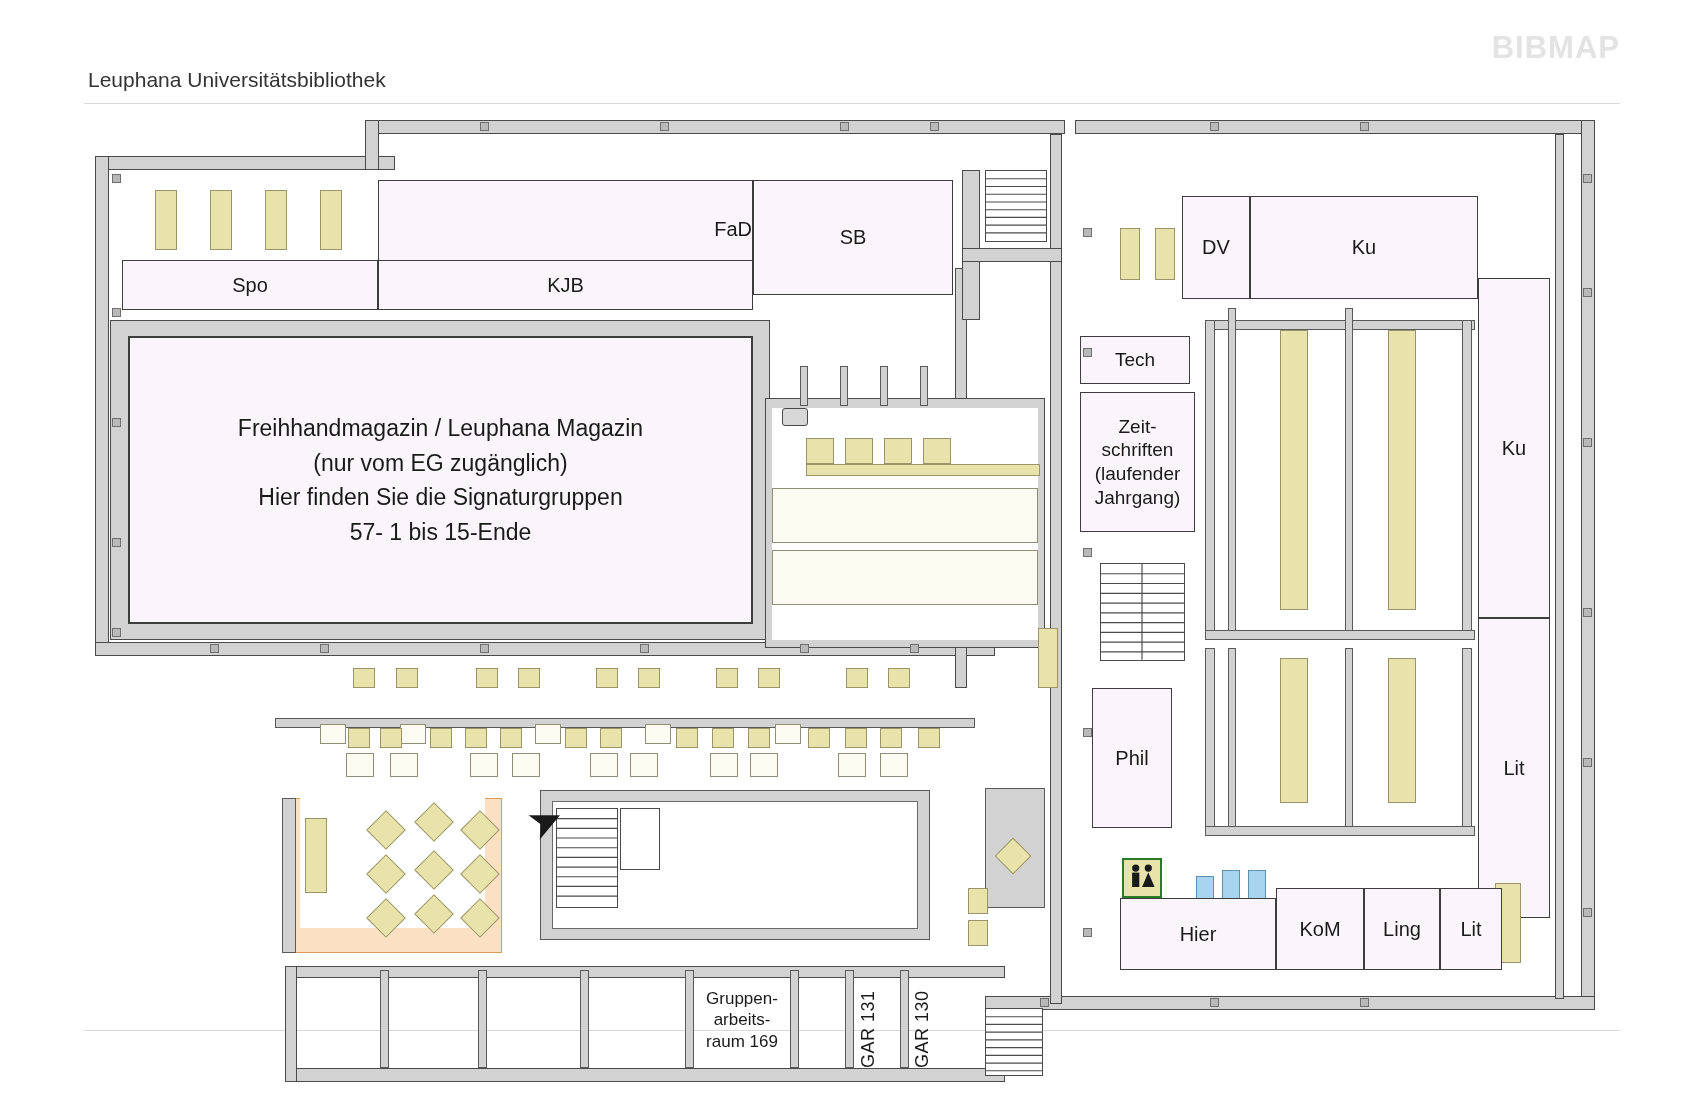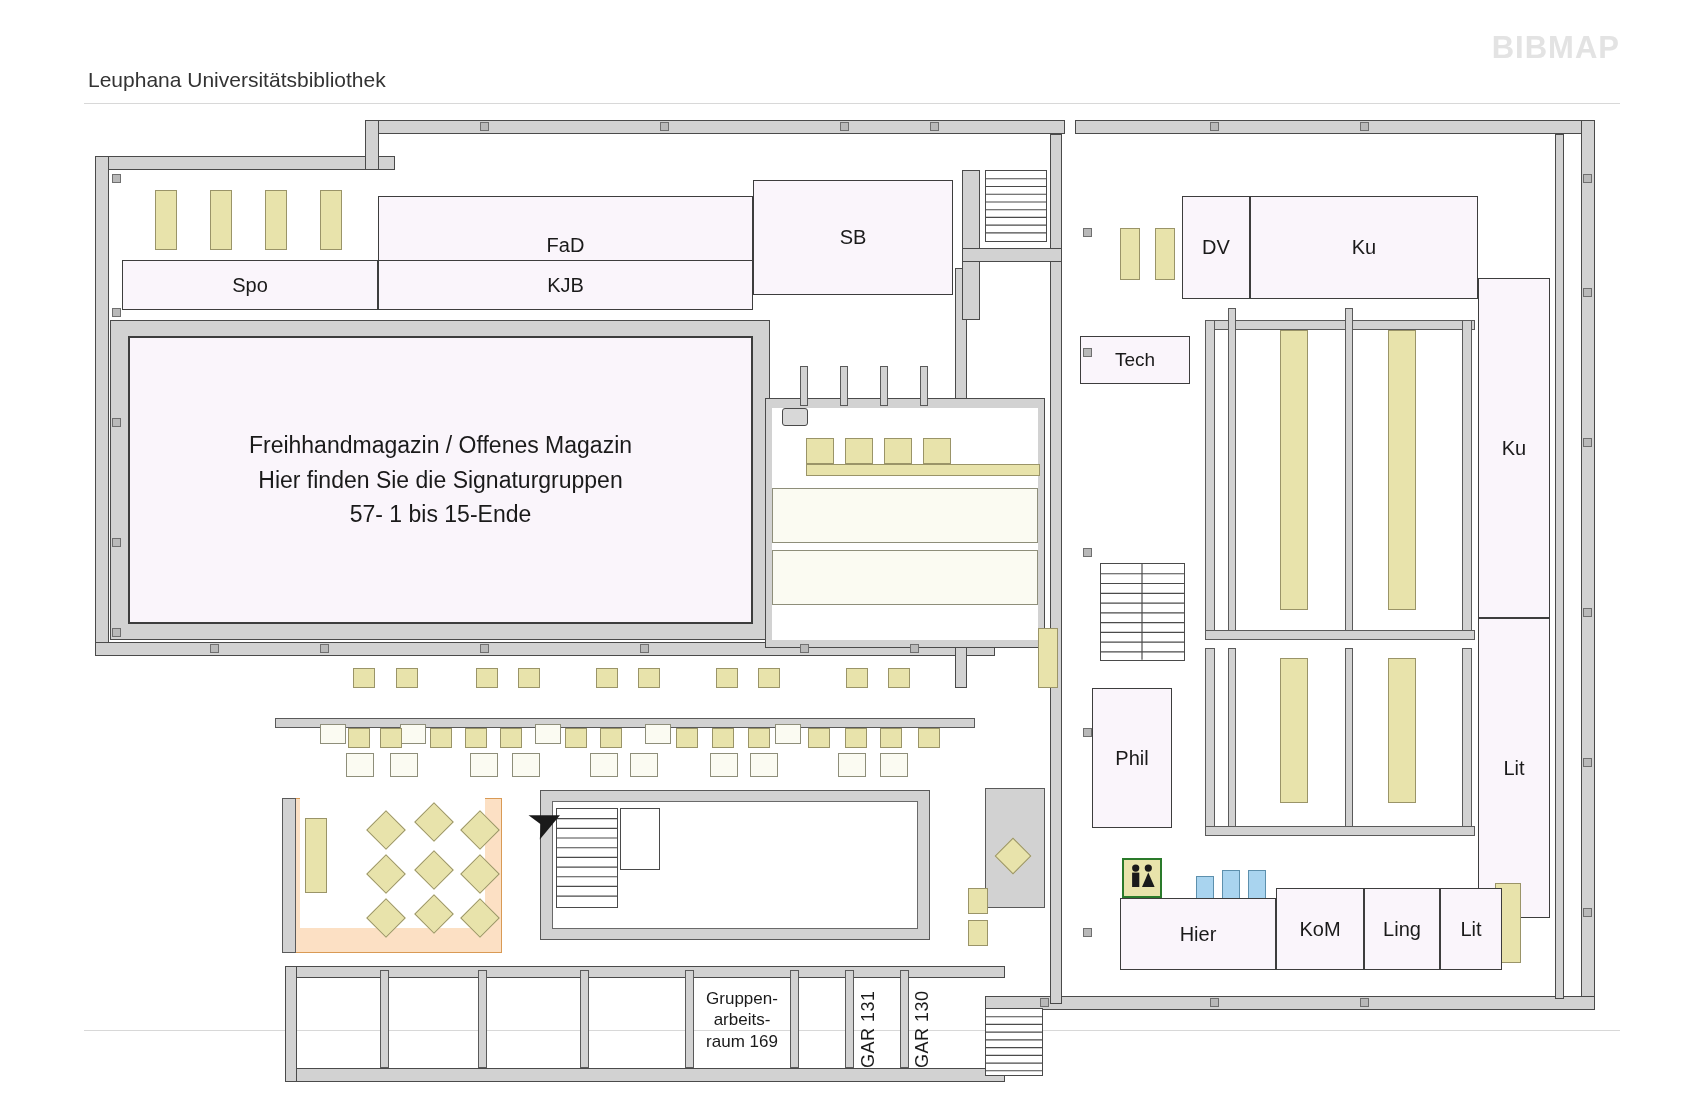--- a/index.html
+++ b/index.html
@@ -227,21 +227,21 @@
   <div class="wall" style="left:365px;top:12px;width:14px;height:50px;"></div>
 
   <div class="wall" style="left:1050px;top:26px;width:12px;height:870px;"></div>
   <div class="wall" style="left:955px;top:160px;width:12px;height:420px;"></div>
 
   <div class="shelf" style="left:155px;top:82px;width:22px;height:60px;"></div>
   <div class="shelf" style="left:210px;top:82px;width:22px;height:60px;"></div>
   <div class="shelf" style="left:265px;top:82px;width:22px;height:60px;"></div>
   <div class="shelf" style="left:320px;top:82px;width:22px;height:60px;"></div>
 
-  <div class="room" style="left:378px;top:88px;width:375px;height:99px;">
+  <div class="room" style="left:378px;top:72px;width:375px;height:99px;justify-content:flex-end;">
     <span>FaD</span>
   </div>
   <div class="room" style="left:122px;top:152px;width:256px;height:50px;">
     <span>Spo</span>
   </div>
   <div class="room" style="left:753px;top:72px;width:200px;height:115px;">
     <span>SB</span>
   </div>
   <div class="room" style="left:378px;top:152px;width:375px;height:50px;">
     <span>KJB</span>
@@ -259,21 +259,22 @@
         <line x1="0" y1="56" x2="62" y2="56"></line>
           <line x1="0" y1="64" x2="62" y2="64"></line>
       </g>
     </svg>
   </div>
   <div class="wall" style="left:962px;top:62px;width:18px;height:150px;"></div>
   <div class="wall" style="left:962px;top:140px;width:100px;height:14px;"></div>
 
   <div class="wall" style="left:110px;top:212px;width:660px;height:320px;"></div>
   <div class="big-room" style="left:128px;top:228px;width:625px;height:288px;">
-    <div>Freihhandmagazin / Offenes Magazin</div>
+    <div>Freihhandmagazin / Leuphana Magazin</div>
+    <div>(nur vom EG zugänglich)</div>
     <div>Hier finden Sie die Signaturgruppen</div>
     <div>57- 1 bis 15-Ende</div>
   </div>
 
   <div class="wall" style="left:765px;top:290px;width:280px;height:250px;"></div>
   <div class="whitefill" style="left:772px;top:300px;width:266px;height:232px;"></div>
   <div class="shelf" style="left:806px;top:330px;width:28px;height:26px;"></div>
   <div class="shelf" style="left:845px;top:330px;width:28px;height:26px;"></div>
   <div class="shelf" style="left:884px;top:330px;width:28px;height:26px;"></div>
   <div class="shelf" style="left:923px;top:330px;width:28px;height:26px;"></div>
@@ -281,20 +282,26 @@
   <div class="desk" style="left:772px;top:380px;width:266px;height:55px;"></div>
   <div class="desk" style="left:772px;top:442px;width:266px;height:55px;"></div>
   <div class="printer" style="left:782px;top:300px;"></div>
   <div class="wall-thin" style="left:800px;top:258px;width:8px;height:40px;"></div>
   <div class="wall-thin" style="left:840px;top:258px;width:8px;height:40px;"></div>
   <div class="wall-thin" style="left:880px;top:258px;width:8px;height:40px;"></div>
   <div class="wall-thin" style="left:920px;top:258px;width:8px;height:40px;"></div>
 
   <div class="room small" style="left:1080px;top:228px;width:110px;height:48px;">
     <span>Tech</span>
+  </div>
+  <div class="room small" style="left:1080px;top:284px;width:115px;height:140px;">
+    <span style="white-space:pre-line;">Zeit-
+schriften
+(laufender
+Jahrgang)</span>
   </div>
 
   <div class="room" style="left:1182px;top:88px;width:68px;height:103px;">
     <span>DV</span>
   </div>
   <div class="room" style="left:1250px;top:88px;width:228px;height:103px;">
     <span>Ku</span>
   </div>
   <div class="shelf" style="left:1120px;top:120px;width:20px;height:52px;"></div>
   <div class="shelf" style="left:1155px;top:120px;width:20px;height:52px;"></div>

